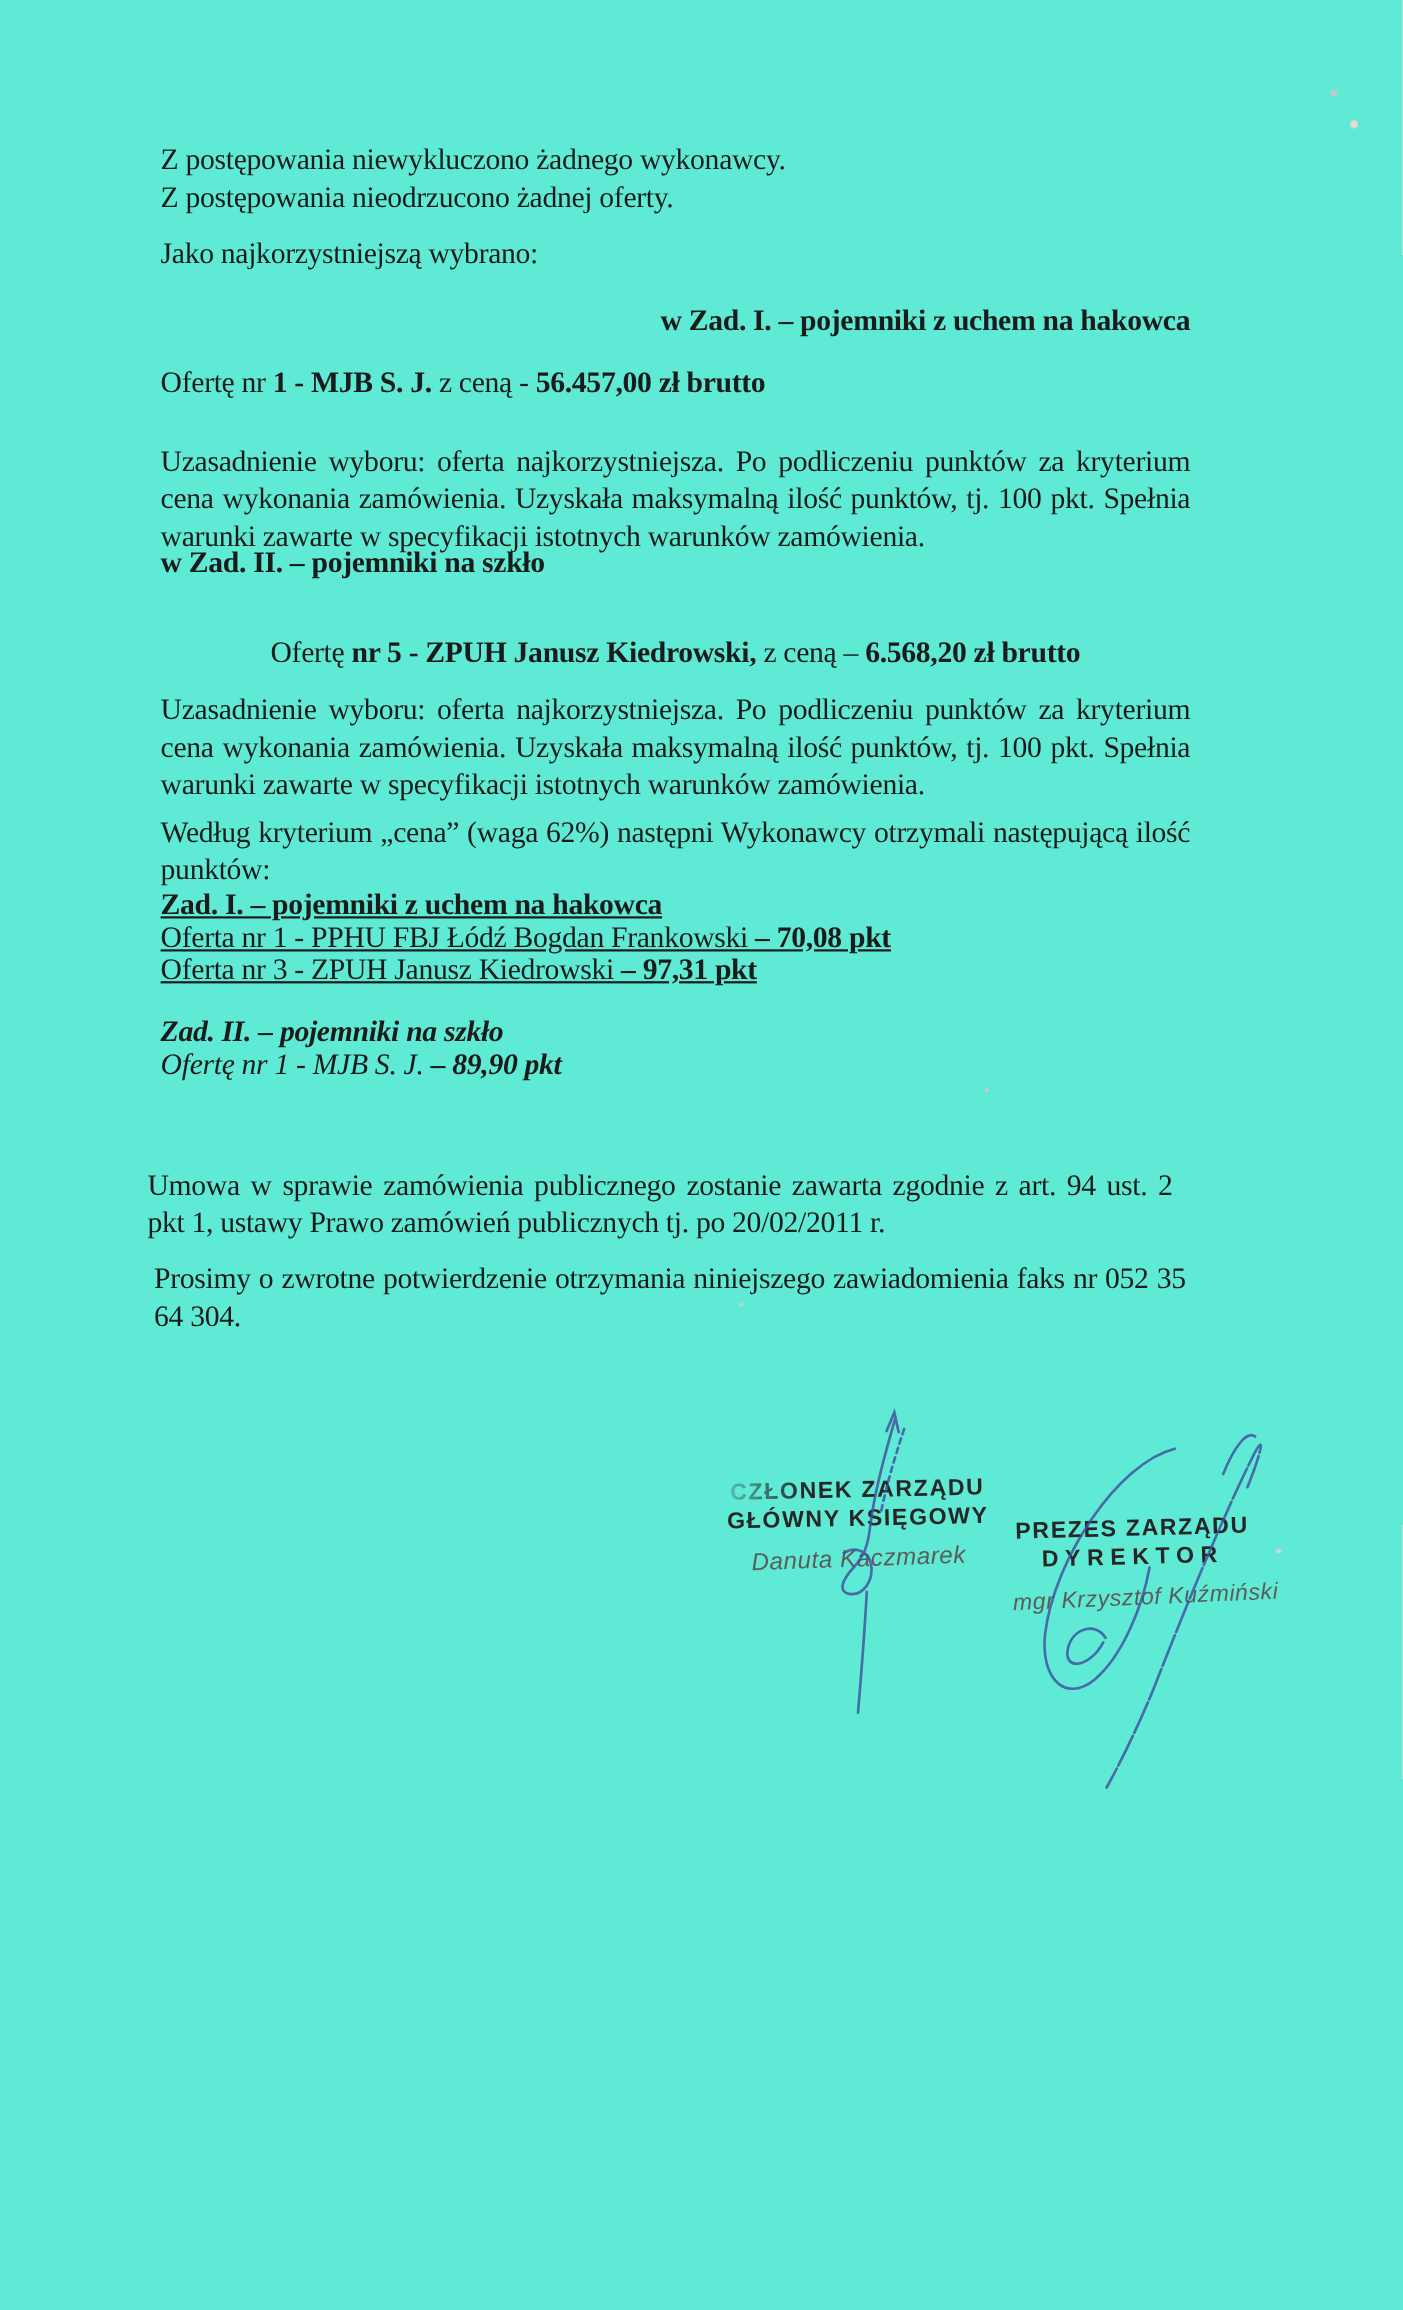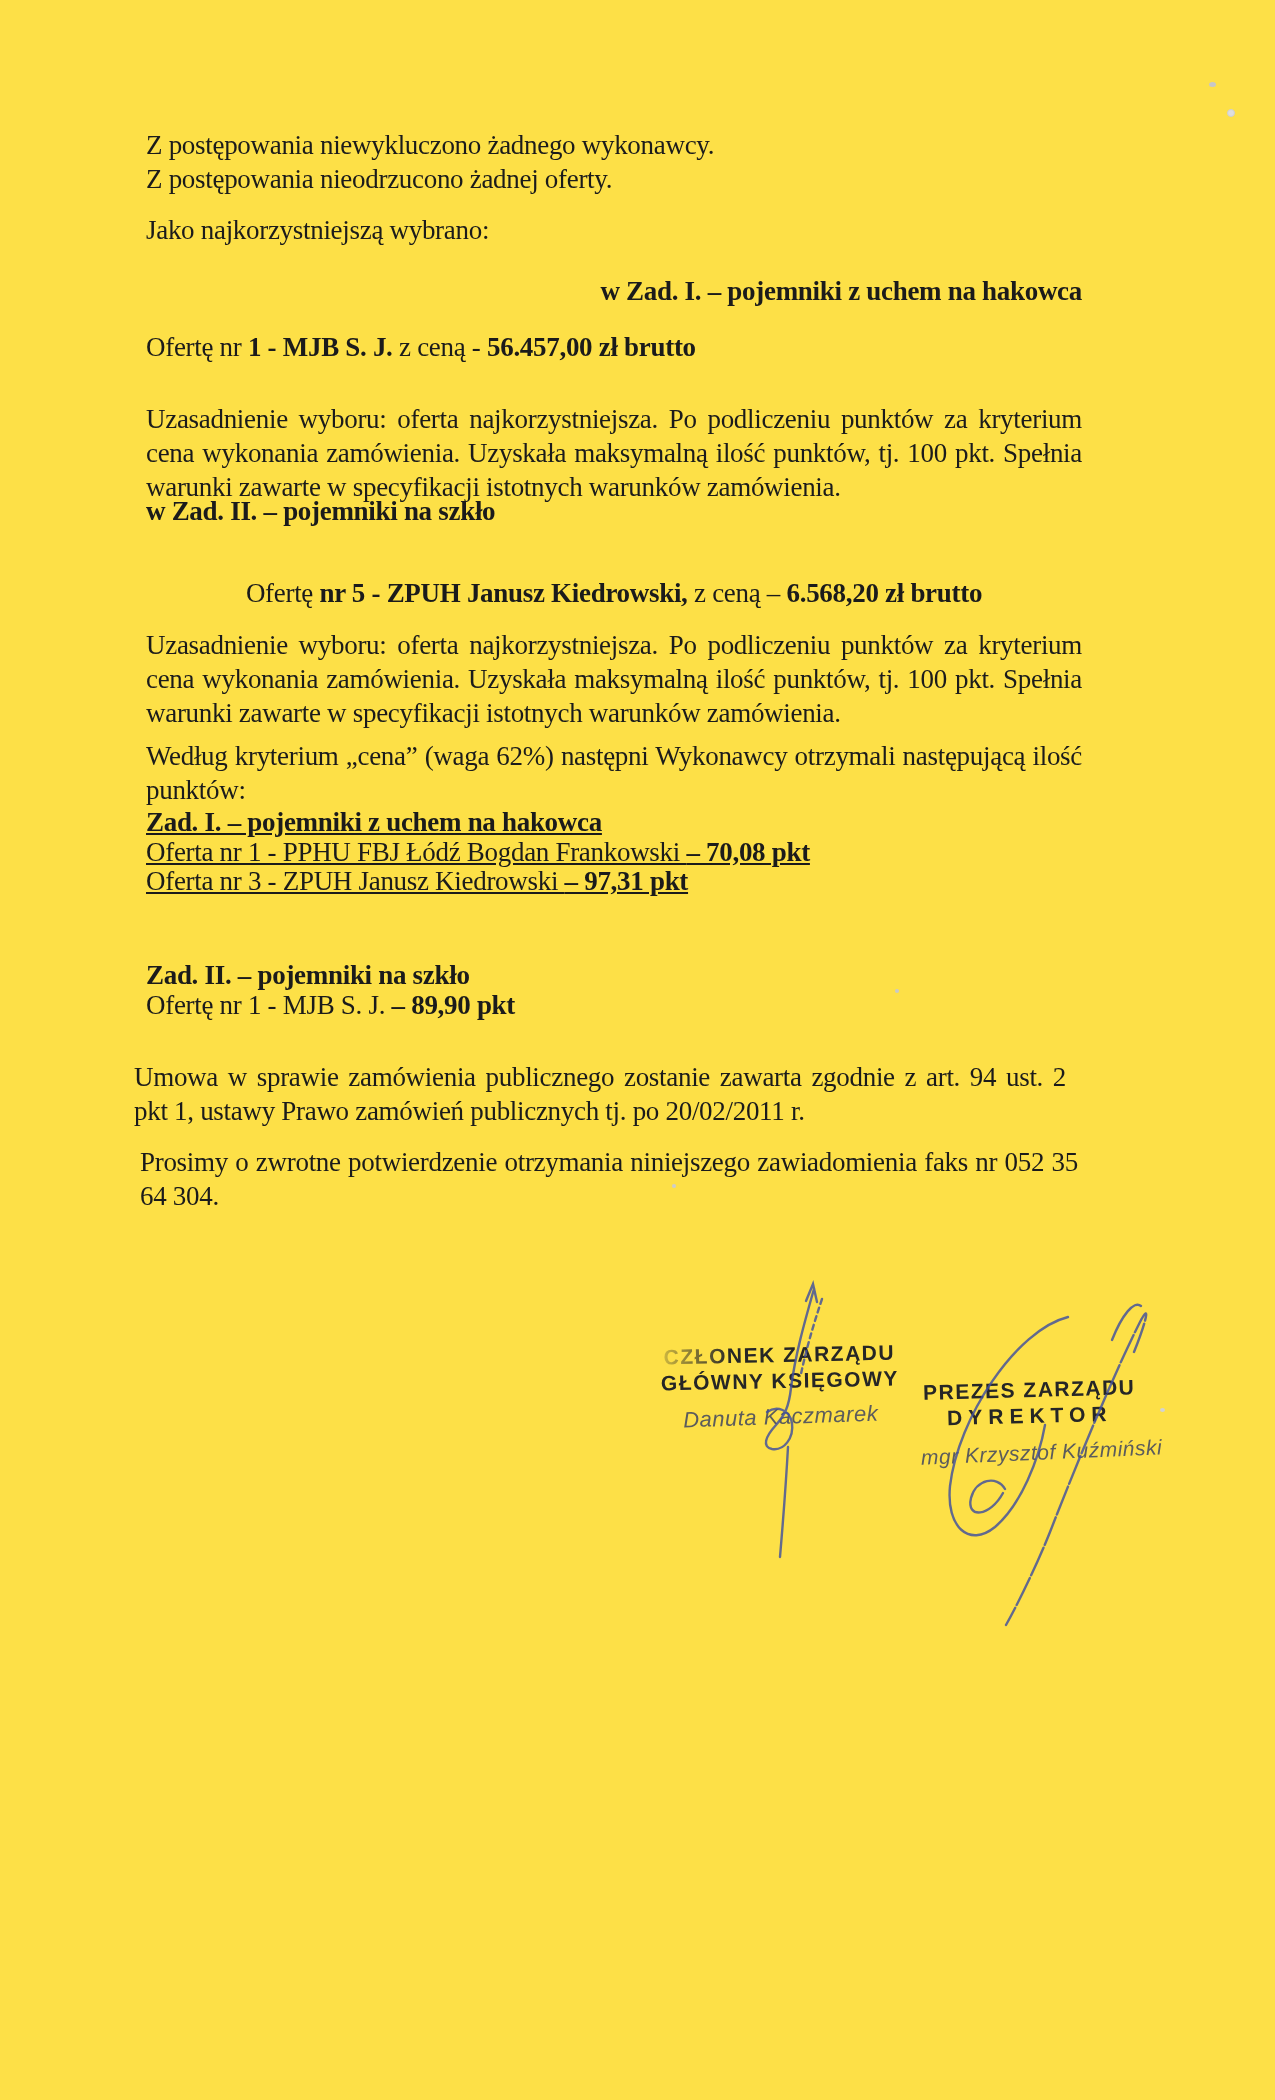--- a/index.html
+++ b/index.html
@@ -1,19 +1,19 @@
 <!DOCTYPE html>
 <html><head>
 <meta charset="utf-8">
 <style>
   html,body{margin:0;padding:0;background:#e8e8e8;}
   .page{
     position:relative;
     width:1275px;height:2100px;
-    background:#fde047;
+    background:#5eead4;
     margin:0 auto;
     overflow:hidden;
     font-family:"Liberation Serif", serif;
     color:#1b1b1b;
   }
   .tblock{
     position:absolute;
     left:146px;
     width:936px;
     font-size:27px;
@@ -89,21 +89,21 @@
   <div class="tblock justify" style="top:609px;">Uzasadnienie wyboru: oferta najkorzystniejsza. Po podliczeniu punktów za kryterium cena wykonania zamówienia. Uzyskała maksymalną ilość punktów, tj. 100 pkt. Spełnia warunki zawarte w specyfikacji istotnych warunków zamówienia.</div>
 
   <div class="tblock justify" style="top:720px;">Według kryterium „cena” (waga 62%) następni Wykonawcy otrzymali następującą ilość punktów:</div>
 
   <div class="tblock list" style="top:808px;text-decoration:underline;">
     <span class="row bold">Zad. I. – pojemniki z uchem na hakowca</span>
     <span class="row"><span>Oferta nr 1 - PPHU FBJ Łódź Bogdan Frankowski </span><b>– 70,08 pkt</b></span>
     <span class="row"><span>Oferta nr 3 - ZPUH Janusz Kiedrowski </span><b>– 97,31 pkt</b></span>
   </div>
 
-  <div class="tblock list" style="top:961px;">
+  <div class="tblock list" style="top:923px;font-style:italic;">
     <span class="row bold">Zad. II. – pojemniki na szkło</span>
     <span class="row"><span>Ofertę nr 1 - MJB S. J. </span><b>– 89,90 pkt</b></span>
   </div>
 
   <div class="tblock justify" style="top:1041px;left:134px;width:932px;">Umowa w sprawie zamówienia publicznego zostanie zawarta zgodnie z art. 94 ust. 2 pkt 1, ustawy Prawo zamówień publicznych tj. po 20/02/2011 r.</div>
 
   <div class="tblock justify" style="top:1126px;left:140px;width:938px;">Prosimy o zwrotne potwierdzenie otrzymania niniejszego zawiadomienia faks nr 052 35 64 304.</div>
 
   <div class="stamp stamp-left">
     <div class="stamp-line stamp-line1">CZŁONEK ZARZĄDU</div>

